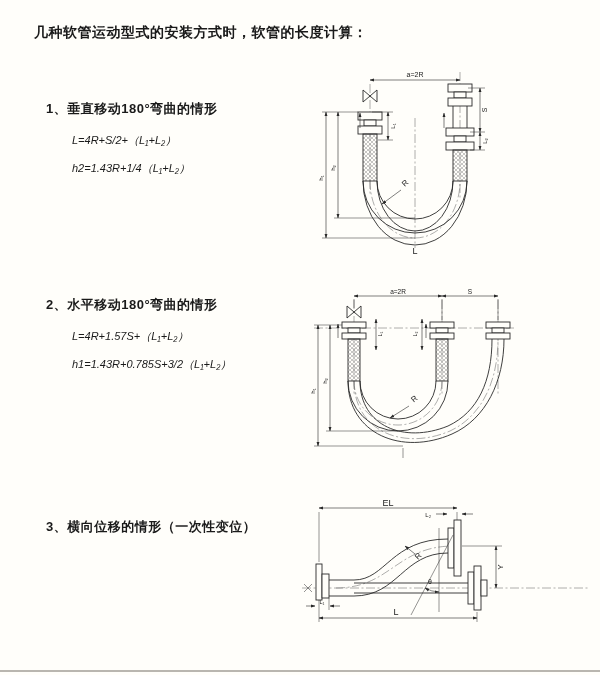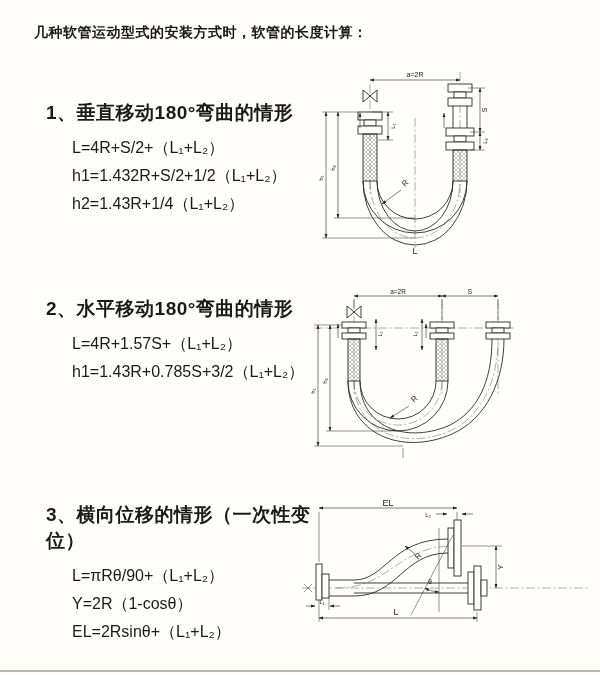--- a/index.html
+++ b/index.html
@@ -12,24 +12,24 @@
     overflow:hidden;
   }
   .page{position:absolute;inset:0;}
   .title{
     position:absolute;left:30px;top:20px;
     font-size:14px;font-weight:bold;letter-spacing:0.5px;margin:4px;
   }
   .sec{position:absolute;left:46px;width:280px;}
   .sec1{top:100px;}
   .sec2{top:296px;}
-  .sec3{top:502px;}
-  .sec-heading{font-size:19px;font-weight:bold;letter-spacing:0.5px;}
+  .sec3{top:518px;}
+  .sec-heading{font-size:13px;font-weight:bold;letter-spacing:0.5px;}
   .formulas{margin:8px 0 0 26px;}
-  .formula{font-size:16px;line-height:28px;white-space:nowrap;}
+  .formula{font-size:11px;line-height:28px;white-space:nowrap;font-style:italic;}
   svg.diagram{position:absolute;}
   .d1{left:308px;top:66px;}
   .d2{left:302px;top:286px;}
   .d3{left:296px;top:500px;}
   .ln{stroke:#2a2a2a;stroke-width:0.9;fill:none;}
   .thin{stroke:#2a2a2a;stroke-width:0.5;fill:none;}
   .cl{stroke:#6a6a6a;stroke-width:0.55;fill:none;stroke-dasharray:9 2.5 2 2.5;}
   .dim{stroke:#2a2a2a;stroke-width:0.6;fill:none;}
   .flange{fill:#fffefa;stroke:#2a2a2a;stroke-width:0.9;}
   .lbl{font-family:"Liberation Sans","DejaVu Sans",sans-serif;fill:#1a1a1a;}
@@ -39,21 +39,20 @@
 <body>
 
 <div class="page">
 
   <h1 class="title">几种软管运动型式的安装方式时，软管的长度计算：</h1>
 
   <section class="sec sec1">
     <div class="sec-heading">1、垂直移动180°弯曲的情形</div>
     <div class="formulas">
       <div class="formula">L=4R+S/2+（L₁+L₂）</div>
-      <div class="formula">h1=1.432R+S/2+1/2（L₁+L₂）</div>
       <div class="formula">h2=1.43R+1/4（L₁+L₂）</div>
     </div>
   </section>
 
   <svg class="diagram d1" width="280" height="190" viewBox="0 0 280 190">
     <defs>
       <marker id="d1a" viewBox="0 0 10 10" refX="9" refY="5" markerWidth="8" markerHeight="8" orient="auto-start-reverse">
         <path d="M0 1.8 L10 5 L0 8.2 Z" fill="#2a2a2a"></path>
       </marker>
       <pattern id="d1h" width="4" height="4" patternUnits="userSpaceOnUse">
@@ -230,25 +229,20 @@
     <g>
       <text class="lbl" font-size="8" text-anchor="middle" transform="translate(114,115) rotate(-40)">R</text>
       <line class="dim" x1="107" y1="120" x2="88" y2="132" marker-end="url(#d2a)"></line>
     </g>
 
     <line class="thin" x1="101" y1="162" x2="101" y2="172"></line>
   </svg>
 
   <section class="sec sec3">
     <div class="sec-heading">3、横向位移的情形（一次性变位）</div>
-    <div class="formulas">
-      <div class="formula">L=πRθ/90+（L₁+L₂）</div>
-      <div class="formula">Y=2R（1-cosθ）</div>
-      <div class="formula">EL=2Rsinθ+（L₁+L₂）</div>
-    </div>
   </section>
 
   <svg class="diagram d3" width="300" height="150" viewBox="0 0 300 150">
     <defs>
       <marker id="d3a" viewBox="0 0 10 10" refX="9" refY="5" markerWidth="8" markerHeight="8" orient="auto-start-reverse">
         <path d="M0 1.8 L10 5 L0 8.2 Z" fill="#2a2a2a"></path>
       </marker>
     </defs>
 
     <g>

